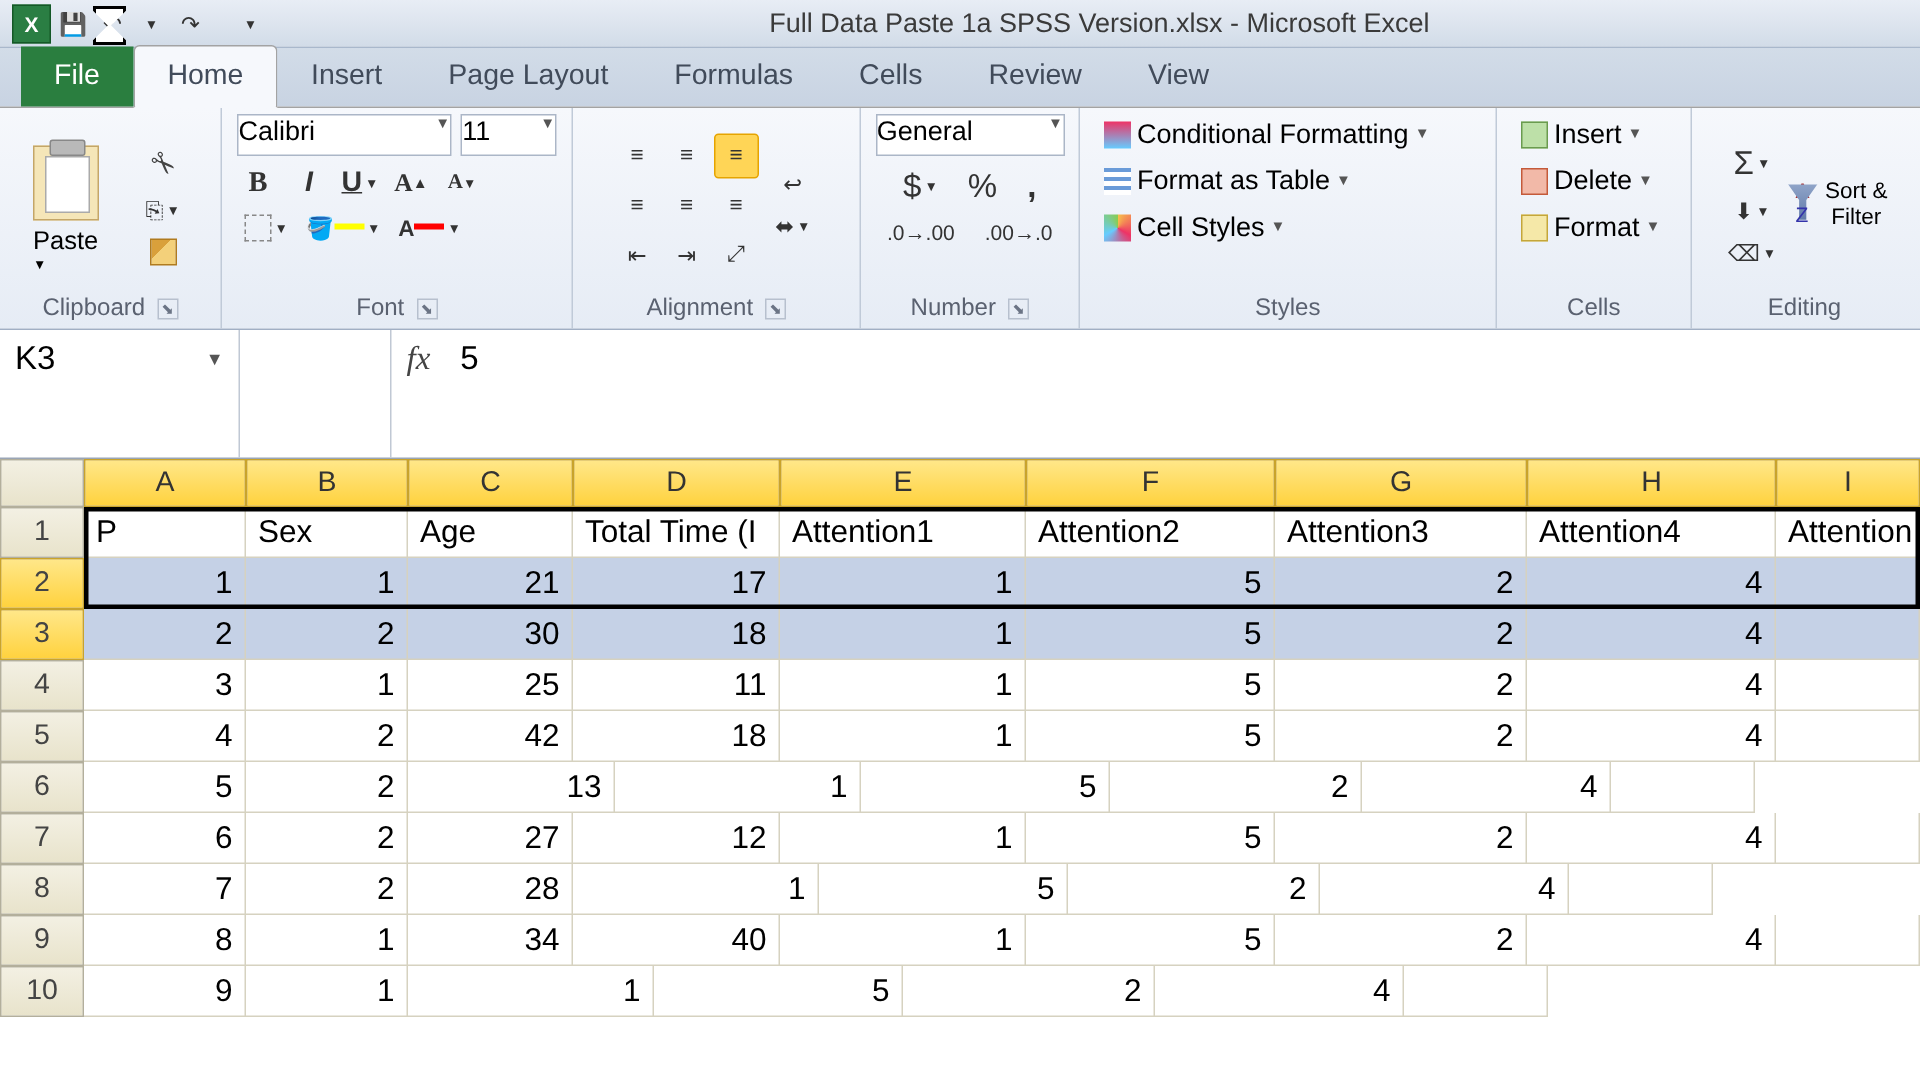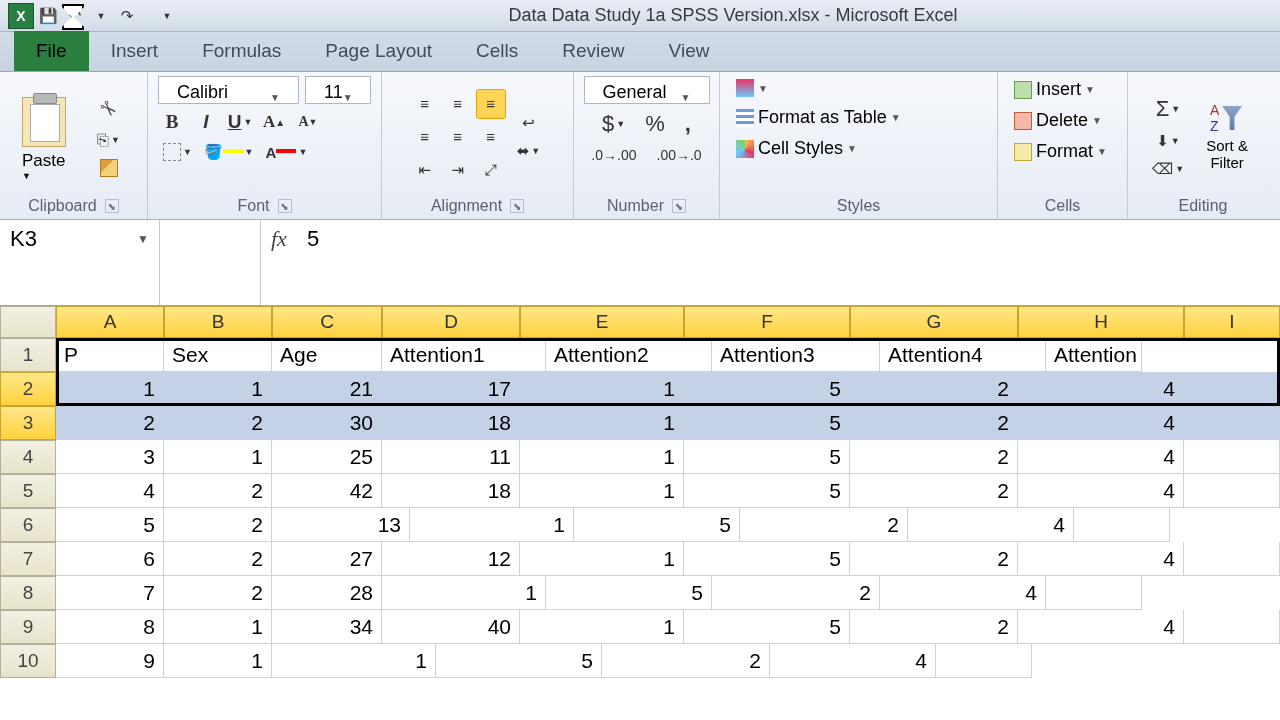--- a/index.html
+++ b/index.html
@@ -4,31 +4,31 @@
 <style>
 *{box-sizing:border-box;margin:0;padding:0;font-family:"Segoe UI",Tahoma,sans-serif}
 body{background:#fff;width:1280px;height:720px;overflow:hidden;position:relative}
 .titlebar{height:32px;background:linear-gradient(#e8edf5,#d2dce8);display:flex;align-items:center;font-size:17px;color:#3a3a3a;border-bottom:1px solid #a9b8cc}
 .qat{display:flex;align-items:center;gap:4px;padding:0 8px}
 .qat-ico{width:22px;height:22px;display:flex;align-items:center;justify-content:center;font-size:14px}
 .excel-ico{background:#2a7e43;color:#fff;font-weight:bold;width:26px;height:26px;border:1px solid #145827;font-size:14px}
 .title-text{flex:1;text-align:center;font-size:18px}
 .tabs{height:40px;display:flex;align-items:flex-end;background:linear-gradient(#d2dce8,#c8d3e2);padding-left:14px;border-bottom:1px solid #a3a3a3}
 .tab{padding:9px 22px;font-size:19px;color:#414b5a;cursor:pointer}
-.tab.file{background:#2a7e3f;color:#000000;font-weight:500;border-radius:0}
+.tab.file{background:#2a7e3f;color:#ffffff;font-weight:500;border-radius:0}
 .tab.active{background:#f6f8fc;border:1px solid #a3a3a3;border-bottom:1px solid #f6f8fc;border-radius:4px 4px 0 0;margin-bottom:-1px}
 .ribbon{height:148px;background:linear-gradient(#f6f8fc,#e6ecf5);display:flex;border-bottom:1px solid #a1afc4}
 .rgroup{border-right:1px solid #c0cad8;padding:4px 10px 2px;display:flex;flex-direction:column;align-items:center;justify-content:space-between}
 .rgroup-body{flex:1;display:flex;align-items:center;gap:6px}
 .rgroup-label{font-size:16px;color:#5a6170;text-align:left;width:100%;display:flex;justify-content:center;align-items:center;gap:8px;padding-bottom:2px}
 .dlg{font-size:10px;color:#6b7485;border:1px solid #b7c0ce;width:14px;height:14px;display:inline-flex;align-items:center;justify-content:center}
 .vstack{display:flex;flex-direction:column;gap:4px}
 .hstack{display:flex;align-items:center;gap:2px}
 .rbtn{border:1px solid transparent;padding:2px 4px;display:inline-flex;align-items:center;justify-content:center;font-size:15px;color:#333;background:none;cursor:pointer;border-radius:3px}
-.combo{border:1px solid #abb6c7;background:#fff;height:28px;display:flex;align-items:flex-end;padding:0 18px;font-size:18px}
+.combo{border:1px solid #abb6c7;background:#fff;height:28px;display:flex;align-items:flex-start;padding:0 0;font-size:18px}
 .combo .dd{margin-left:auto;font-size:10px;color:#555}
 .biu{display:flex;gap:6px}
 .biu .rbtn{width:28px;height:28px;font-size:19px;font-weight:bold;font-family:"Times New Roman",serif}
 .align-grid{display:grid;grid-template-columns:repeat(3,30px);grid-template-rows:repeat(3,30px);gap:3px}
 .align-grid .rbtn{width:30px;height:30px}
 .hl{background:#ffd556!important;border:1px solid #e6a400!important}
 .paste-big{display:flex;flex-direction:column;align-items:flex-start;width:64px}
 .paste-ico{width:44px;height:50px;border:1px solid #c4a668;background:#f5e6b8;position:relative;margin:4px 0}
 .paste-ico::before{content:"";position:absolute;top:-5px;left:10px;width:22px;height:9px;background:#b9b9b9;border:1px solid #888;border-radius:2px}
 .paste-ico::after{content:"";position:absolute;top:6px;left:7px;width:28px;height:36px;background:#fff;border:1px solid #aaa}
@@ -46,21 +46,21 @@
 .ch{background:linear-gradient(#ffe789,#ffd23e);border:1px solid #c9a32b;display:flex;align-items:center;justify-content:center;font-size:19px;color:#333;font-weight:500}
 .row{display:flex;height:34px}
 .rh{width:56px;background:linear-gradient(#f3f0e3,#e8e3cb);border:1px solid #b3af9c;display:flex;align-items:center;justify-content:center;font-size:19px;color:#444}
 .rh.sel{background:linear-gradient(#ffe789,#ffd23e);border-color:#c9a32b}
 .cell{border-right:1px solid #d6d2c0;border-bottom:1px solid #d6d2c0;display:flex;align-items:center;padding:0 8px;font-size:21px;color:#000;overflow:hidden;white-space:nowrap;background:#fff}
 .cell.num{justify-content:flex-end}
 .cell.hdr{justify-content:flex-start}
 .cell.selrow{background:#c5d1e6}
 .sel-box{position:absolute;border:3px solid #000;pointer-events:none}
 .cw-A{width:108px}.cw-B{width:108px}.cw-C{width:110px}.cw-D{width:138px}.cw-E{width:164px}.cw-F{width:166px}.cw-G{width:168px}.cw-H{width:166px}.cw-I{width:96px}
-.sortfilter{display:flex;flex-direction:column;align-items:center;width:64px;font-size:15px}
+.sortfilter{display:flex;flex-direction:row;align-items:center;width:64px;font-size:15px}
 .sf-ico{width:38px;height:34px;position:relative;margin-bottom:2px}
 .sf-ico::before{content:"A";position:absolute;left:2px;top:0;font-size:14px;color:#a33}
 .sf-ico::after{content:"Z";position:absolute;left:2px;top:16px;font-size:14px;color:#33a}
 .funnel{position:absolute;right:4px;top:4px;width:20px;height:24px;background:linear-gradient(#8fa4c8,#6079a8);clip-path:polygon(0 0,100% 0,62% 45%,62% 100%,38% 100%,38% 45%)}
 .cursor-ov{position:absolute;left:62px;top:4px;width:26px;height:30px;z-index:99}
 .hourglass{width:22px;height:26px;background:#fff;border:2px solid #000;clip-path:polygon(0 0,100% 0,100% 12%,55% 50%,100% 88%,100% 100%,0 100%,0 88%,45% 50%,0 12%)}
 .scissors{font-size:20px;color:#444;transform:rotate(45deg)}
 .brush{width:18px;height:18px;background:linear-gradient(135deg,#d9a03b 40%,#f3d07a 40%);border:1px solid #b07b1f}
 .underline-bar{width:20px;height:4px;margin-top:-2px}
 </style>
@@ -72,28 +72,29 @@
     <div class="qat-ico excel-ico">X</div>
     <div class="cursor-ov">
         <div class="hourglass"></div>
       </div>
     <div class="qat-ico rbtn">💾</div>
     <div class="qat-ico rbtn">↶</div>
     <div class="qat-ico rbtn" style="font-size:9px">▼</div>
     <div class="qat-ico rbtn">↷</div>
     <div class="qat-ico rbtn" style="font-size:9px;margin-left:14px">▼</div>
   </div>
-  <div class="title-text">Data Data Study 1a SPSS Version.xlsx - Microsoft Excel</div>
+  <div class="title-text">Full Data Paste 1a SPSS Version.xlsx - Microsoft Excel</div>
 </div>
 
 <div class="tabs">
   <div class="tab file">File</div>
+  <div class="tab active">Home</div>
   <div class="tab">Insert</div>
+  <div class="tab">Page Layout</div>
   <div class="tab">Formulas</div>
-  <div class="tab">Page Layout</div>
   <div class="tab">Cells</div>
   <div class="tab">Review</div>
   <div class="tab">View</div>
 </div>
 
 <div class="ribbon">
 
   <div class="rgroup" style="width:148px">
     <div class="rgroup-body">
       <div class="paste-big">
@@ -215,20 +216,21 @@
     <div class="rgroup-label">
         <span>Number</span>
         <span class="dlg">⬊</span>
       </div>
   </div>
 
   <div class="rgroup" style="width:278px">
     <div class="rgroup-body vstack" style="align-items:flex-start;width:100%">
       <div class="lbl-btn">
           <span class="mini-ico" style="background:linear-gradient(#e36,#6cf)"></span>
+          <span>Conditional Formatting</span>
           <span class="dd">▼</span>
         </div>
       <div class="lbl-btn">
           <span class="mini-ico" style="background:repeating-linear-gradient(#6a9bd8 0 3px,#fff 3px 6px)"></span>
           <span>Format as Table</span>
           <span class="dd">▼</span>
         </div>
       <div class="lbl-btn">
           <span class="mini-ico" style="background:conic-gradient(#f7c24a,#e36,#6cf,#8c5)"></span>
           <span>Cell Styles</span>
@@ -314,20 +316,21 @@
         <div class="ch cw-H">H</div>
         <div class="ch cw-I">I</div>
       </div>
   </div>
   <div id="rows">
       <div class="row">
         <div class="rh">1</div>
         <div class="cell hdr cw-A">P</div>
         <div class="cell hdr cw-B">Sex</div>
         <div class="cell hdr cw-C">Age</div>
+        <div class="cell hdr cw-D">Total Time (I</div>
         <div class="cell hdr cw-E">Attention1</div>
         <div class="cell hdr cw-F">Attention2</div>
         <div class="cell hdr cw-G">Attention3</div>
         <div class="cell hdr cw-H">Attention4</div>
         <div class="cell hdr cw-I">Attention</div>
       </div>
       <div class="row">
         <div class="rh sel">2</div>
         <div class="cell num cw-A selrow">1</div>
         <div class="cell num cw-B selrow">1</div>

